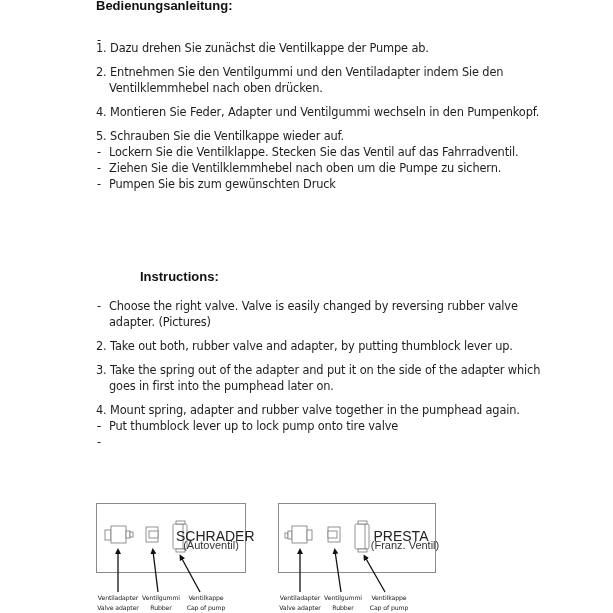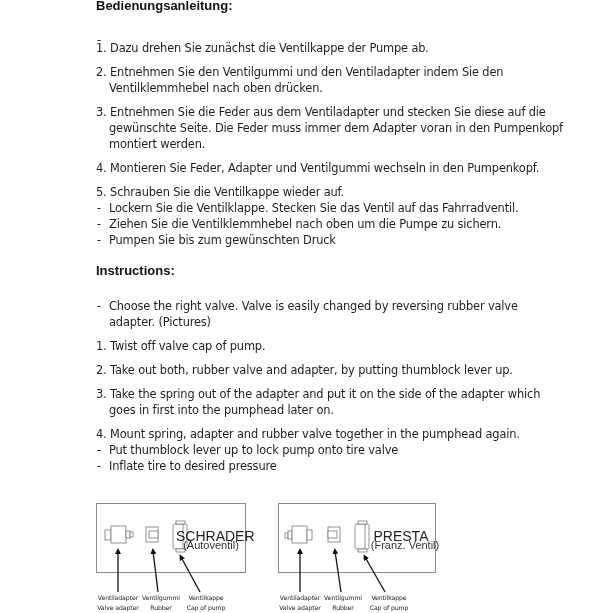--- a/index.html
+++ b/index.html
@@ -101,39 +101,37 @@
   </style>
 </head>
 <body>
 
 <h2 class="heading" style="top:-2px;">Bedienungsanleitung:</h2>
 
 <ul class="list" style="top:32px;">
   <li class="dash"><span class="marker">-</span></li>
   <li class="num hanging"><span class="marker">1.</span> <span>Dazu drehen Sie zunächst die Ventilkappe der Pumpe ab.</span></li>
   <li class="num hanging"><span class="marker">2.</span> <span>Entnehmen Sie den Ventilgummi und den Ventiladapter indem Sie den Ventilklemmhebel nach oben drücken.</span></li>
-  <li class="num hanging"><span class="marker">3.</span> <span>Entnehmen Sie die Feder aus dem Ventiladapter und stecken Sie diese auf die gewünschte Seite. Die Feder muss immer dem Adapter voran in den Pumpenkopf montiert werden.</span></li>
   <li class="num hanging"><span class="marker">4.</span> <span>Montieren Sie Feder, Adapter und Ventilgummi wechseln in den Pumpenkopf.</span></li>
   <li class="num hanging"><span class="marker">5.</span> <span>Schrauben Sie die Ventilkappe wieder auf.</span></li>
   <li class="dash"><span class="marker">-</span><span>Lockern Sie die Ventilklappe. Stecken Sie das Ventil auf das Fahrradventil.</span></li>
   <li class="dash"><span class="marker">-</span><span>Ziehen Sie die Ventilklemmhebel nach oben um die Pumpe zu sichern.</span></li>
   <li class="dash"><span class="marker">-</span><span>Pumpen Sie bis zum gewünschten Druck</span></li>
 </ul>
 
-<h2 class="heading" style="top:263px;">Instructions:</h2>
+<h2 class="heading" style="top:269px;margin-left:44px;">Instructions:</h2>
 
 <ul class="list" style="top:298px;">
   <li class="dash"><span class="marker">-</span><span>Choose the right valve. Valve is easily changed by reversing rubber valve adapter. (Pictures)</span></li>
-  <li class="num hanging"><span class="marker">1.</span> <span>Twist off valve cap of pump.</span></li>
   <li class="num hanging"><span class="marker">2.</span> <span>Take out both, rubber valve and adapter, by putting thumblock lever up.</span></li>
   <li class="num hanging"><span class="marker">3.</span> <span>Take the spring out of the adapter and put it on the side of the adapter which goes in first into the pumphead later on.</span></li>
   <li class="num hanging"><span class="marker">4.</span> <span>Mount spring, adapter and rubber valve together in the pumphead again.</span></li>
   <li class="dash"><span class="marker">-</span></li>
   <li class="dash"><span class="marker">-</span><span>Put thumblock lever up to lock pump onto tire valve</span></li>
-  <li class="dash"><span class="marker">-</span><span>Inflate tire to desired pressure</span></li>
+  <li class="dash"><span class="marker">-</span></li>
 </ul>
 
 <div class="diagram" style="left:96px;"></div>
 <div class="diagram" style="left:278px; width:158px;"></div>
 
 <svg class="overlay" width="613" height="613" viewBox="0 0 613 613">
   <defs>
     <marker id="arrowhead" markerWidth="6" markerHeight="6" refX="3" refY="3" orient="auto" markerUnits="userSpaceOnUse">
       <path d="M0,0 L6,3 L0,6 Z" fill="#111"></path>
     </marker>

